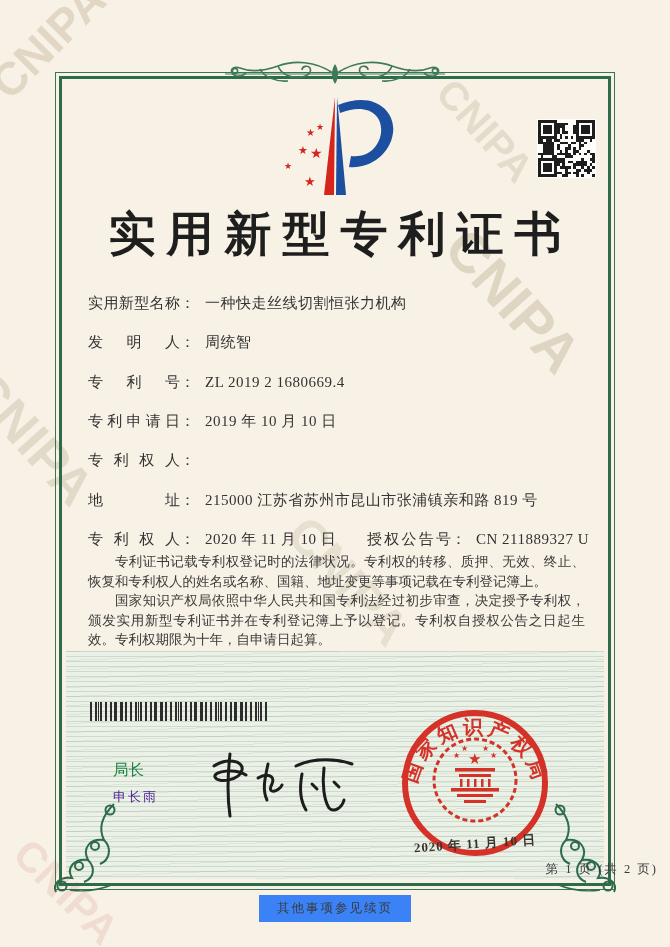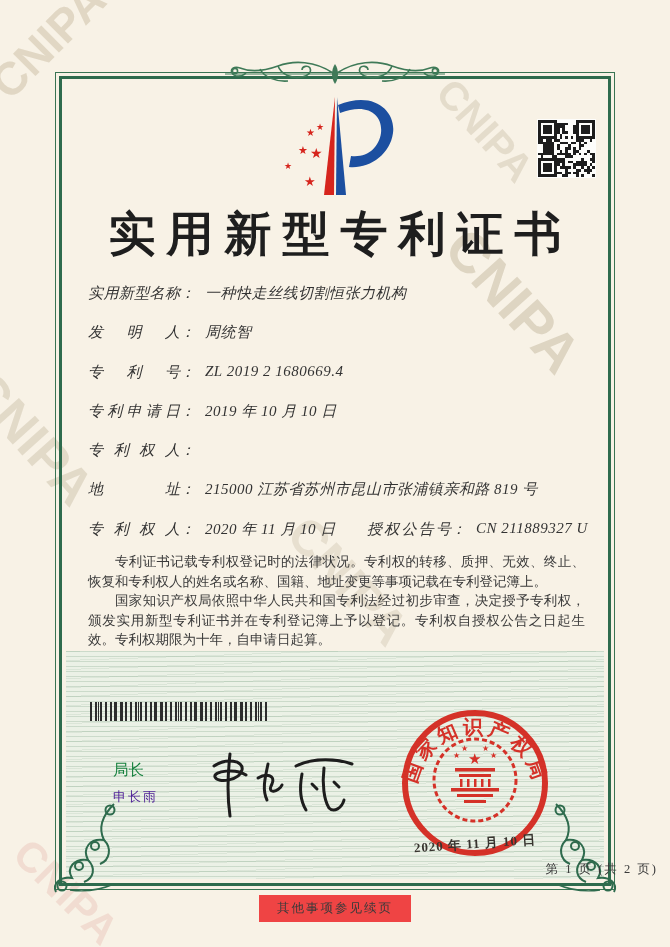--- a/index.html
+++ b/index.html
@@ -30,21 +30,21 @@
   .certno{position:absolute;left:88px;top:109px;font-size:14.5px;letter-spacing:1.5px;color:#3c3c3c;}
   .logo{position:absolute;left:270px;top:94px;}
   .qr{position:absolute;left:537px;top:119px;width:57px;height:57px;background:#fdfdfb;
       display:grid;grid-template-columns:repeat(21,1fr);grid-template-rows:repeat(21,1fr);padding:1px;}
   .qr i{display:block;}
   .qr i.b{background:#1d1d1d;}
   .title{position:absolute;left:0;right:0;top:203px;text-align:center;font-size:47px;font-weight:bold;
          letter-spacing:11px;text-indent:11px;color:#1e1e1e;}
   
   .fields{position:absolute;left:88px;top:284px;width:505px;font-size:15px;color:#333;}
-  .frow{height:39.3px;display:flex;align-items:flex-start;white-space:nowrap;font-style:italic;}
+  .frow{height:39.3px;display:flex;align-items:center;white-space:nowrap;}
   .flabel{display:inline-block;width:92px;text-align:justify;text-align-last:justify;}
   .fcolon{display:inline-block;margin-right:10px;}
   .fvalue{letter-spacing:.5px;}
   .fvalue-fixed{display:inline-block;width:148px;}
   .flabel2{display:inline-block;width:84px;text-align:justify;text-align-last:justify;margin-left:14px;}
   
   .paras{position:absolute;left:88px;top:552px;width:497px;font-size:13.5px;line-height:19.6px;
          color:#3a3a3a;text-align:justify;}
   .paras p{margin:0;text-indent:2em;}
   
@@ -55,21 +55,21 @@
   .sig-title{position:absolute;left:113px;top:760px;font-size:15.5px;color:#15803d;
      font-family:"Liberation Sans","DejaVu Sans",sans-serif;}
   .sig-name{position:absolute;left:113px;top:788px;font-size:13px;color:#4c1d95;letter-spacing:2px;
      font-family:"Liberation Sans","DejaVu Sans",sans-serif;}
   .signature{position:absolute;left:196px;top:740px;}
   .seal{position:absolute;left:398px;top:706px;}
   .seal-date{position:absolute;left:398px;top:835px;width:154px;text-align:center;font-size:13px;
      font-weight:600;color:#38342f;letter-spacing:1px;transform:rotate(-4deg);}
   .pageinfo{position:absolute;left:0;right:12px;top:861px;text-align:right;font-size:12.5px;
      letter-spacing:2px;color:#3a3a3a;}
-  .notebox{position:absolute;left:50%;top:895px;transform:translateX(-50%);background:#ef4444;
+  .notebox{position:absolute;left:50%;top:895px;transform:translateX(-50%);background:#3b82f6;
      padding:5px 18px;font-size:12.5px;letter-spacing:2px;color:#3a3a3a;}
 </style>
 </head>
 <body>
 
 <div class="page">
 
   <div class="wm wm1">CNIPA</div>
   <div class="wm wm2">CNIPA</div>
   <div class="wm wm3">CNIPA</div>

